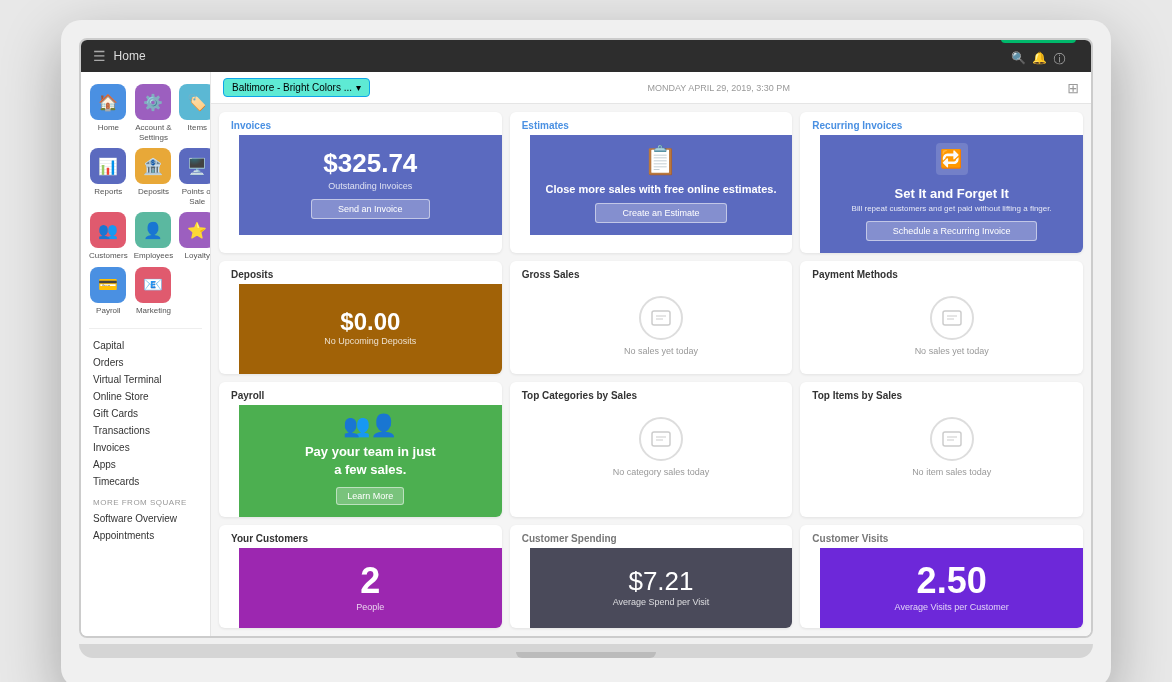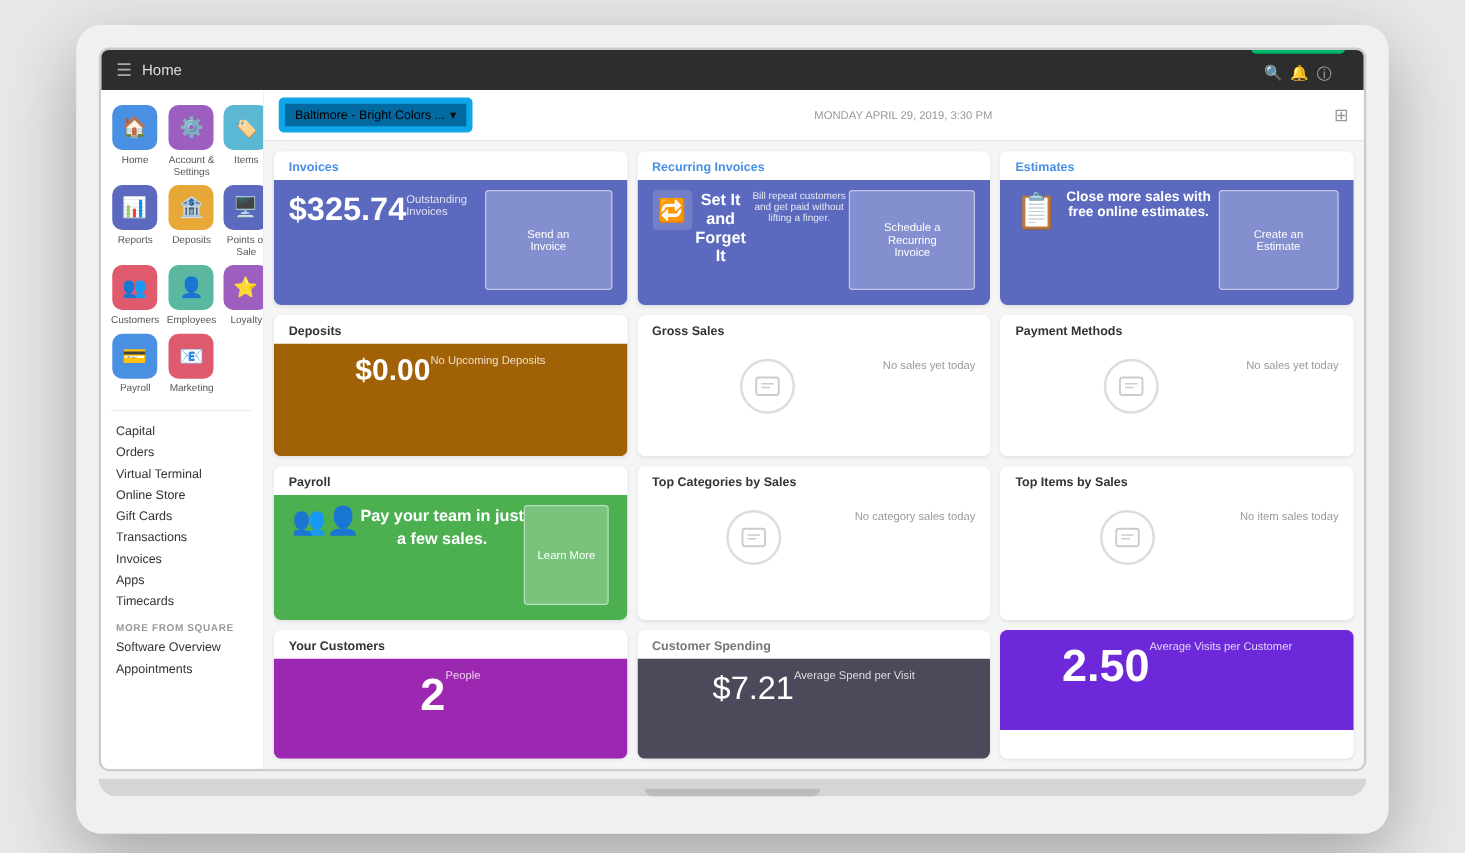--- a/index.html
+++ b/index.html
@@ -103,40 +103,40 @@
       padding: 3px 4px;
       cursor: pointer;
       text-decoration: none;
     }
     .sidebar-section-title {
       font-size: 8px;
       color: #999;
       text-transform: uppercase;
       letter-spacing: 0.5px;
       padding: 8px 4px 3px;
-      font-weight: 700;
+      font-weight: 400;
     }
 
     
     .content-area {
       flex: 1;
       background: #f5f5f5;
       overflow-y: auto;
     }
     .content-header {
       background: #fff;
       border-bottom: 1px solid #e5e5e5;
       padding: 6px 12px;
       display: flex;
       align-items: center;
       justify-content: space-between;
     }
     .location-selector {
-      background: #0369a1;
-      border: 5px solid #0ea5e9;
+      background: #5eead4;
+      border: 1px solid #0ea5e9;
       border-radius: 4px;
       padding: 3px 8px;
       font-size: 10px;
       cursor: pointer;
       display: flex;
       align-items: center;
       gap: 4px;
     }
     .content-header-date { font-size: 9px; color: #999; }
     .content-header-grid-icon { color: #999; font-size: 14px; cursor: pointer; }
@@ -160,22 +160,24 @@
       font-weight: 600;
       color: #333;
       border-bottom: none;
     }
     .card-header.blue { color: #4a90e2; }
 
     .card-body {
       padding: 8px 12px 12px;
       min-height: 80px;
       display: flex;
-      flex-direction: row;
+      flex-direction: column;
+      align-items: center;
       justify-content: center;
+      margin-left: 20px;
     }
 
     
     .invoices-card .card-body {
       background: #5b6abf;
       color: #fff;
       min-height: 100px;
     }
     .card-amount {
       font-size: 26px;
@@ -407,41 +409,41 @@
 
           <div class="card invoices-card">
             <div class="card-header blue">Invoices</div>
             <div class="card-body">
               <div class="card-amount">$325.74</div>
               <div class="card-subtitle">Outstanding Invoices</div>
               <button class="card-btn">Send an Invoice</button>
             </div>
           </div>
 
+          <div class="card estimates-card">
+            <div class="card-header blue">Estimates</div>
+            <div class="card-body">
+              <div style="font-size:28px;margin-bottom:6px;">📋</div>
+              <div style="font-size:11px;font-weight:600;color:#fff;text-align:center;margin-bottom:8px;">Close more sales with free online estimates.</div>
+              <button class="card-btn">Create an Estimate</button>
+            </div>
+          </div>
+
           <div class="card recurring-card">
             <div class="card-header blue">Recurring Invoices</div>
             <div class="card-body">
               <div class="recurring-icon">
                 <svg width="32" height="32" viewBox="0 0 32 32" fill="none">
                   <rect width="32" height="32" rx="4" fill="rgba(255,255,255,0.15)"></rect>
                   <text x="16" y="22" text-anchor="middle" fill="white" font-size="18">🔁</text>
                 </svg>
               </div>
               <div class="recurring-title">Set It and Forget It</div>
               <div class="recurring-text">Bill repeat customers and get paid without lifting a finger.</div>
               <button class="card-btn">Schedule a Recurring Invoice</button>
-            </div>
-          </div>
-
-          <div class="card estimates-card">
-            <div class="card-header blue">Estimates</div>
-            <div class="card-body">
-              <div style="font-size:28px;margin-bottom:6px;">📋</div>
-              <div style="font-size:11px;font-weight:600;color:#fff;text-align:center;margin-bottom:8px;">Close more sales with free online estimates.</div>
-              <button class="card-btn">Create an Estimate</button>
             </div>
           </div>
 
           <div class="card deposits-card">
             <div class="card-header">Deposits</div>
             <div class="card-body">
               <div class="deposits-amount">$0.00</div>
               <div class="deposits-sub">No Upcoming Deposits</div>
             </div>
           </div>
@@ -524,20 +526,21 @@
 
           <div class="card spending-card">
             <div class="card-header" style="color:#777;">Customer Spending</div>
             <div class="card-body">
               <div class="spending-amount">$7.21</div>
               <div class="spending-sub">Average Spend per Visit</div>
             </div>
           </div>
 
           <div class="card visits-card">
+            <div class="card-header" style="color:#777;">Customer Visits</div>
             <div class="card-body">
               <div class="visits-number">2.50</div>
               <div class="visits-sub">Average Visits per Customer</div>
             </div>
           </div>
 
         </div>
       </div>
 
     </div>

